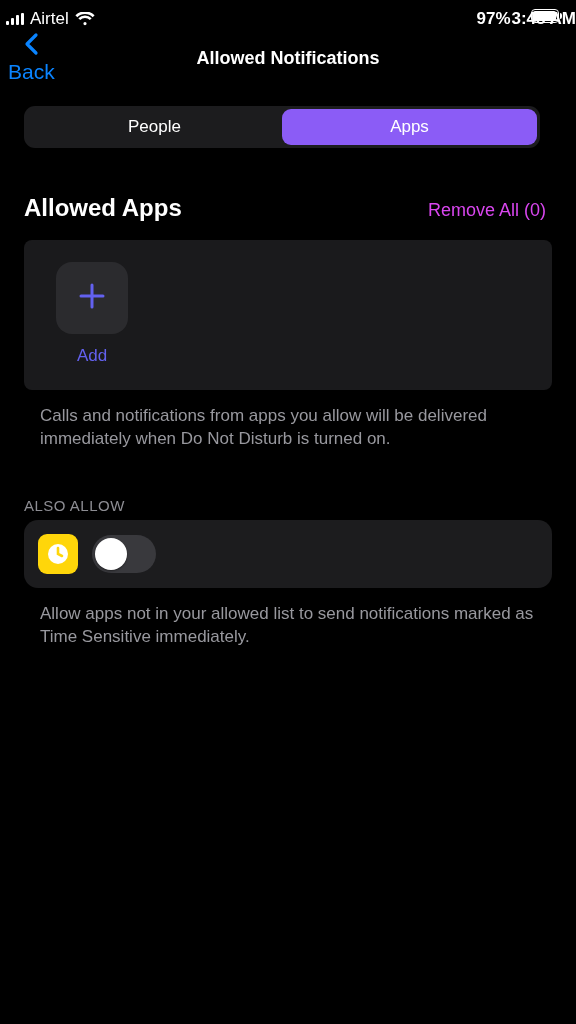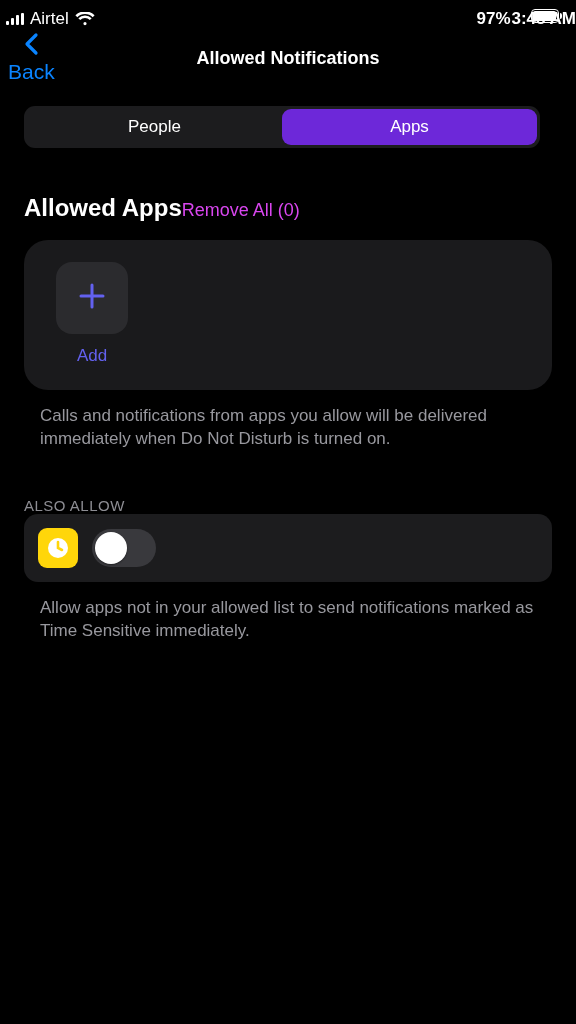--- a/index.html
+++ b/index.html
@@ -23,38 +23,38 @@
   
   .nav-header { position: relative; height: 48px; display:flex; align-items:center; }
   .back-btn { display:flex; align-items:center; gap:4px; color:#0a84ff; font-size:21px; padding:0 10px 0 8px; cursor:pointer;flex-direction:column; }
   .back-chevron svg { display:block; }
   .nav-title { position:absolute; left:0; right:0; text-align:center; font-size:18px; font-weight:600; pointer-events:none; }
 
   
   .segmented-wrap { padding: 24px 36px 0 24px; }
   .segmented { display:flex; background:#1c1c1e; border-radius:11px; padding:3px; height:42px; }
   .segment { flex:1; display:flex; align-items:center; justify-content:center; font-size:17px; font-weight:500; border-radius:9px; cursor:pointer; color:#fff; }
-  .segment.selected { background:#6d28d9; }
+  .segment.selected { background:#8b5cf6; }
 
   
-  .section-title-row { display:flex; align-items:baseline; padding: 46px 20px 10px 24px; }
+  .section-title-row { display:flex; align-items:baseline; justify-content:space-between; padding: 46px 30px 10px 24px; }
   .section-title { font-size:24px; font-weight:700; }
   .remove-all { color:#d946ef; font-size:18px; cursor:pointer; }
 
   
-  .add-card { margin: 8px 24px 0 24px; background:#1a1a1c; border-radius:24px; padding:22px 28px 24px 28px; }
+  .add-card { margin: 8px 24px 0 24px; background:#1a1a1c; border-radius:8px; padding:22px 28px 24px 28px; }
   .add-tile { display:flex; flex-direction:column; align-items:center; width:80px; gap:12px; }
   .add-icon-box { width:72px; height:72px; background:#2b2b2e; border-radius:16px; display:flex; align-items:center; justify-content:center; cursor:pointer; }
   .plus-svg { stroke:#6361ef; }
   .add-label { color:#6361ef; font-size:17px; }
 
   .section-desc { color:#98989e; font-size:17px; line-height:1.38; padding:14px 40px 0 40px; }
 
   
-  .group-header { color:#8d8d93; font-size:15px; letter-spacing:0.5px; padding: 46px 0 0 24px; }
+  .group-header { color:#8d8d93; font-size:15px; letter-spacing:0.5px; padding: 46px 0 6px 24px; }
   .row-card { margin: 0 24px; background:#1c1c1e; border-radius:14px; padding:14px 16px 14px 14px; display:flex; align-items:center; gap:14px; }
   .row-icon { width:40px; height:40px; border-radius:9px; background:#ffd60a; display:flex; align-items:center; justify-content:center; }
   .row-icon svg { display:block; }
   .row-label { font-size:21px; font-weight:400; flex:1; }
   .toggle { width:64px; height:38px; background:#39393d; border-radius:20px; position:relative; cursor:pointer; }
   .toggle-knob { position:absolute; left:3px; top:3px; width:32px; height:32px; background:#fff; border-radius:50%; box-shadow:0 1px 2px rgba(0,0,0,0.4); }
 
 </style>
 </head>
 <body>

